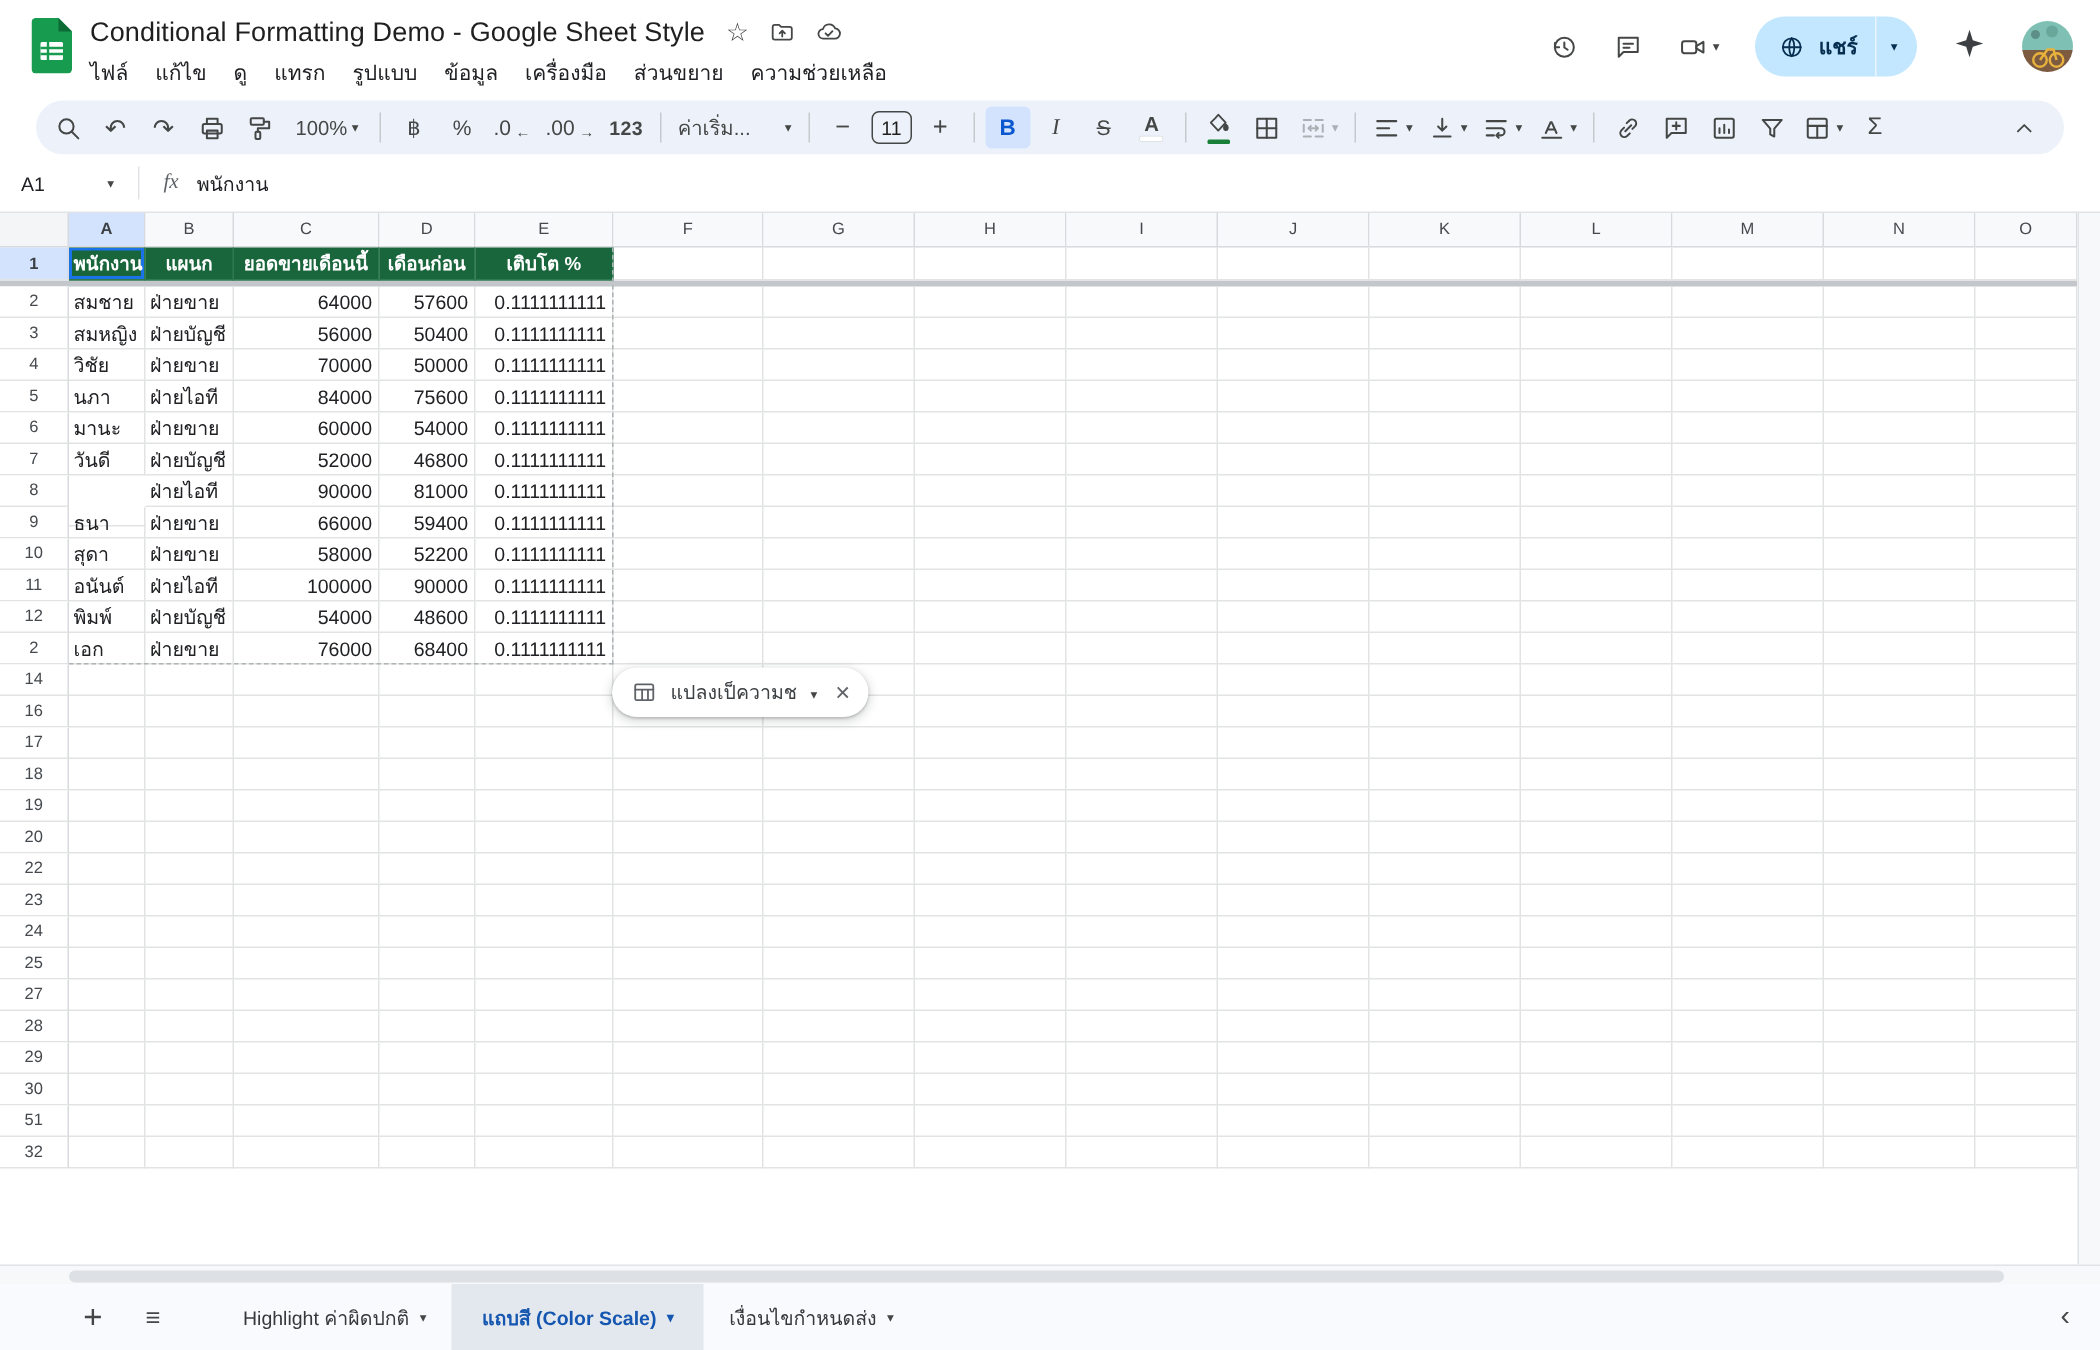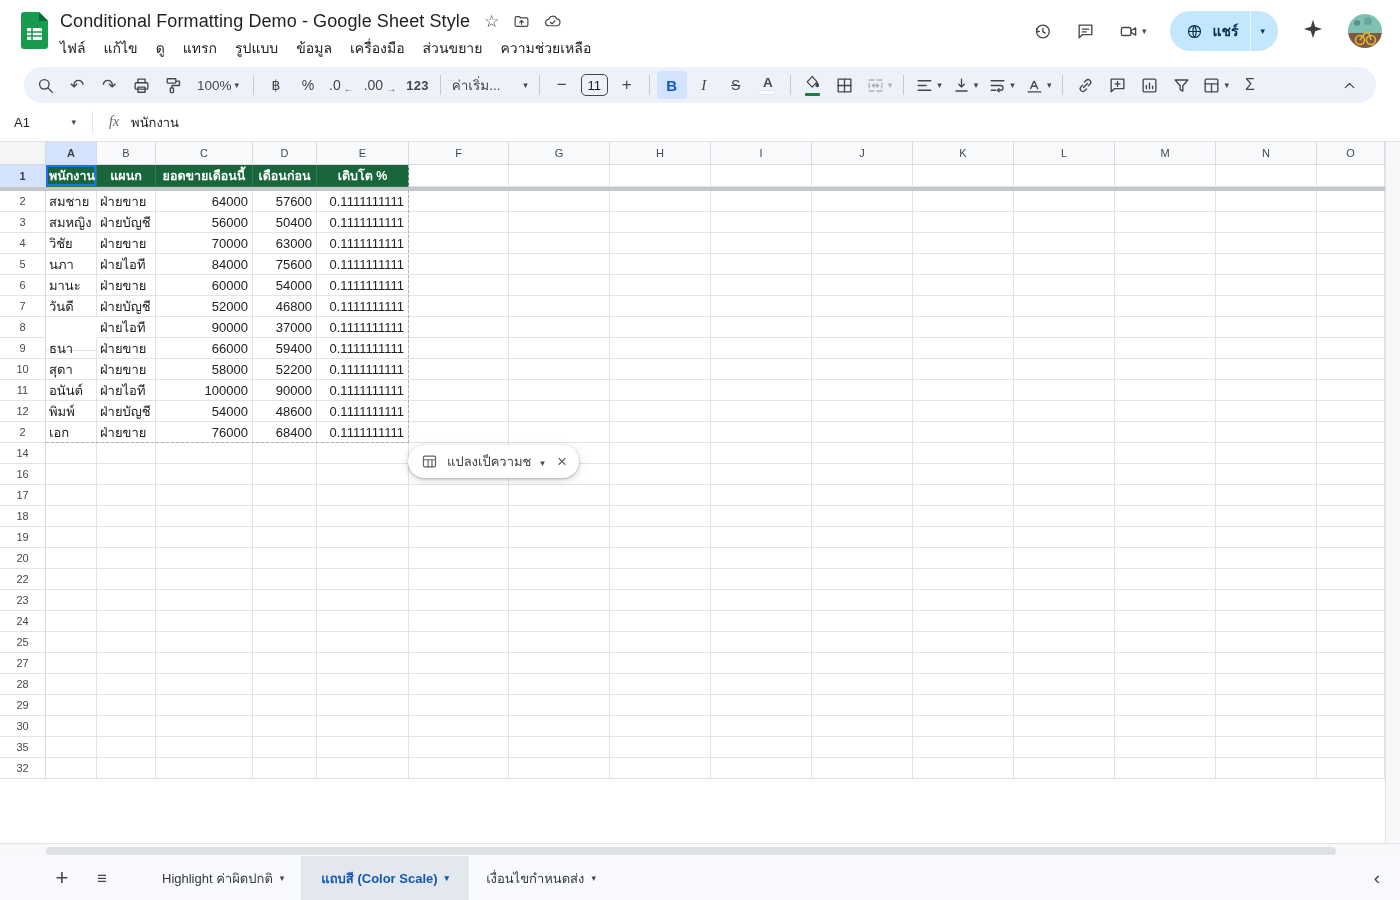--- a/index.html
+++ b/index.html
@@ -425,21 +425,21 @@
           <div class="cell" style="width: 101px;"></div>
           <div class="cell" style="width: 101px;"></div>
           <div class="cell" style="width: 101px;"></div>
           <div class="cell" style="width: 68px;"></div>
         </div>
         <div class="row">
           <div class="rnum">4</div>
           <div class="cell" style="width: 51px;">วิชัย</div>
           <div class="cell" style="width: 59px;">ฝ่ายขาย</div>
           <div class="cell num" style="width: 97px;">70000</div>
-          <div class="cell num" style="width: 64px;">63000</div>
+          <div class="cell num" style="width: 64px;">50000</div>
           <div class="cell num" style="width: 92px;">0.1111111111</div>
           <div class="cell" style="width: 100px;"></div>
           <div class="cell" style="width: 101px;"></div>
           <div class="cell" style="width: 101px;"></div>
           <div class="cell" style="width: 101px;"></div>
           <div class="cell" style="width: 101px;"></div>
           <div class="cell" style="width: 101px;"></div>
           <div class="cell" style="width: 101px;"></div>
           <div class="cell" style="width: 101px;"></div>
           <div class="cell" style="width: 101px;"></div>
@@ -497,21 +497,21 @@
           <div class="cell" style="width: 101px;"></div>
           <div class="cell" style="width: 101px;"></div>
           <div class="cell" style="width: 101px;"></div>
           <div class="cell" style="width: 68px;"></div>
         </div>
         <div class="row">
           <div class="rnum">8</div>
           <div class="cell" style="width: 51px; margin-top: 32px;">ปราณี</div>
           <div class="cell" style="width: 59px;">ฝ่ายไอที</div>
           <div class="cell num" style="width: 97px;">90000</div>
-          <div class="cell num" style="width: 64px;">37000</div>
+          <div class="cell num" style="width: 64px;">81000</div>
           <div class="cell num" style="width: 92px;">0.1111111111</div>
           <div class="cell" style="width: 100px;"></div>
           <div class="cell" style="width: 101px;"></div>
           <div class="cell" style="width: 101px;"></div>
           <div class="cell" style="width: 101px;"></div>
           <div class="cell" style="width: 101px;"></div>
           <div class="cell" style="width: 101px;"></div>
           <div class="cell" style="width: 101px;"></div>
           <div class="cell" style="width: 101px;"></div>
           <div class="cell" style="width: 101px;"></div>
@@ -853,21 +853,21 @@
           <div class="cell" style="width: 101px;"></div>
           <div class="cell" style="width: 101px;"></div>
           <div class="cell" style="width: 101px;"></div>
           <div class="cell" style="width: 101px;"></div>
           <div class="cell" style="width: 101px;"></div>
           <div class="cell" style="width: 101px;"></div>
           <div class="cell" style="width: 101px;"></div>
           <div class="cell" style="width: 68px;"></div>
         </div>
         <div class="row">
-          <div class="rnum">35</div>
+          <div class="rnum">51</div>
           <div class="cell" style="width: 51px;"></div>
           <div class="cell" style="width: 59px;"></div>
           <div class="cell" style="width: 97px;"></div>
           <div class="cell" style="width: 64px;"></div>
           <div class="cell" style="width: 92px;"></div>
           <div class="cell" style="width: 100px;"></div>
           <div class="cell" style="width: 101px;"></div>
           <div class="cell" style="width: 101px;"></div>
           <div class="cell" style="width: 101px;"></div>
           <div class="cell" style="width: 101px;"></div>

